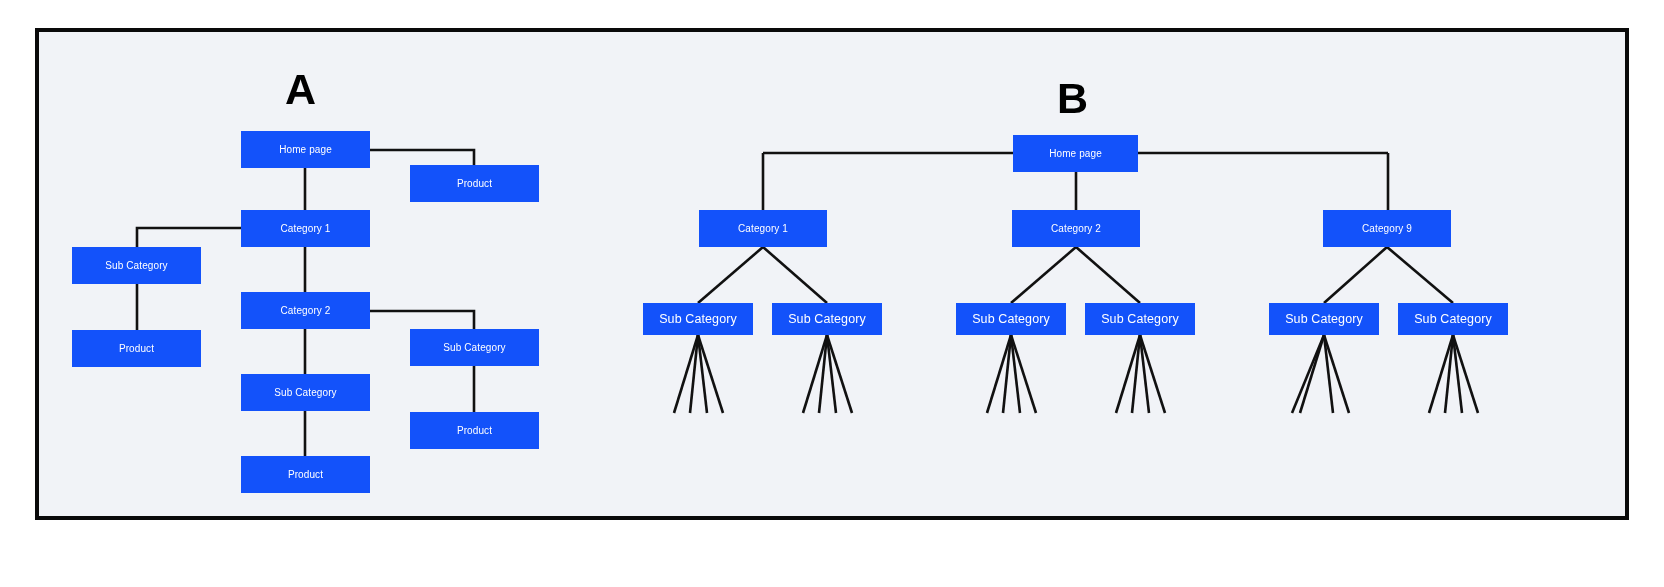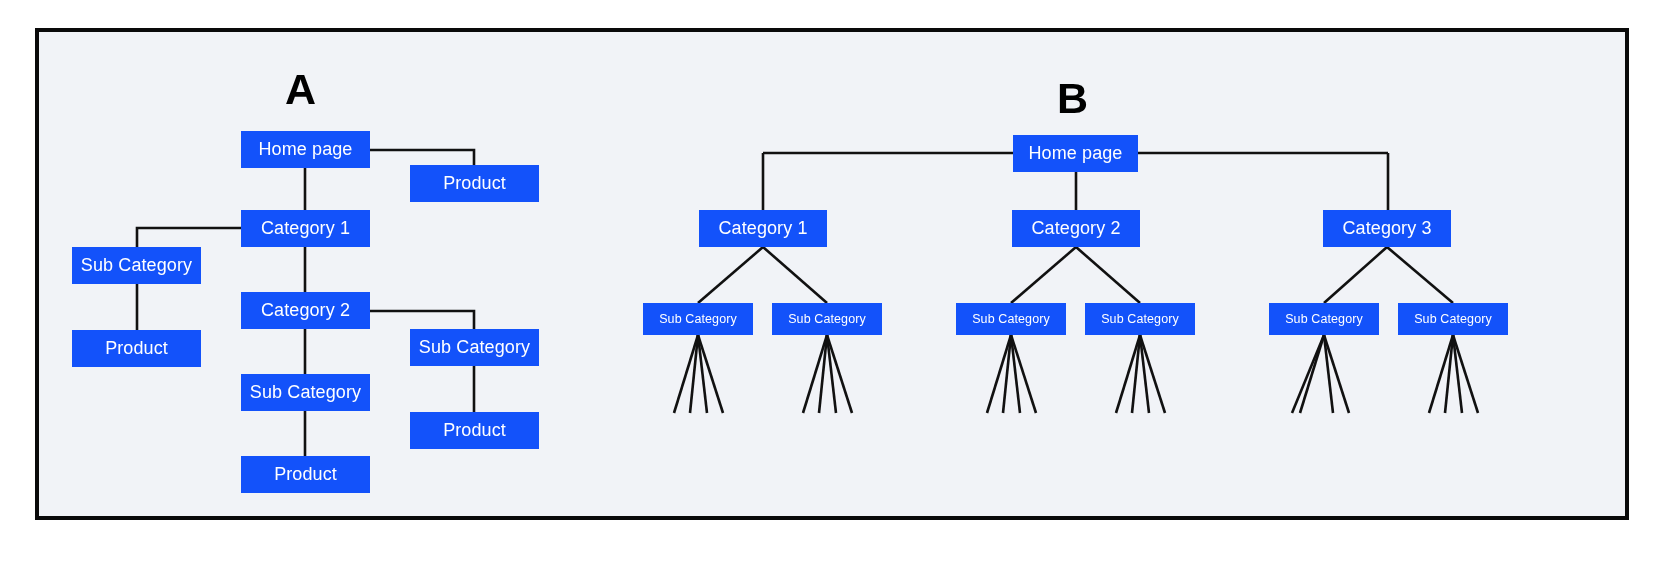--- a/index.html
+++ b/index.html
@@ -37,21 +37,21 @@
     height: 587px;
     pointer-events: none;
   }
   .node {
     position: absolute;
     background: #1352fa;
     color: #ffffff;
     display: flex;
     align-items: center;
     justify-content: center;
-    font-size: 18px;
+    font-size: 10px;
     font-weight: 400;
     letter-spacing: 0.1px;
     box-sizing: border-box;
     white-space: nowrap;
   }
   .node.small {
     font-size: 12.5px;
   }
   .panel-label {
     position: absolute;
@@ -154,21 +154,21 @@
       <div class="node" style="left: 1013px; top: 135px; width: 125px; height: 37px; background: rgb(19, 82, 250); color: rgb(255, 255, 255);">
         <span>Home page</span>
       </div>
       <div class="node" style="left: 699px; top: 210px; width: 128px; height: 37px; background: rgb(19, 82, 250); color: rgb(255, 255, 255);">
         <span>Category 1</span>
       </div>
       <div class="node" style="left: 1012px; top: 210px; width: 128px; height: 37px; background: rgb(19, 82, 250); color: rgb(255, 255, 255);">
         <span>Category 2</span>
       </div>
       <div class="node" style="left: 1323px; top: 210px; width: 128px; height: 37px; background: rgb(19, 82, 250); color: rgb(255, 255, 255);">
-        <span>Category 3</span>
+        <span>Category 9</span>
       </div>
       <div class="node small" style="left: 643px; top: 303px; width: 110px; height: 32px; background: rgb(19, 82, 250); color: rgb(255, 255, 255);">
         <span>Sub Category</span>
       </div>
       <div class="node small" style="left: 772px; top: 303px; width: 110px; height: 32px; background: rgb(19, 82, 250); color: rgb(255, 255, 255);">
         <span>Sub Category</span>
       </div>
       <div class="node small" style="left: 956px; top: 303px; width: 110px; height: 32px; background: rgb(19, 82, 250); color: rgb(255, 255, 255);">
         <span>Sub Category</span>
       </div>

